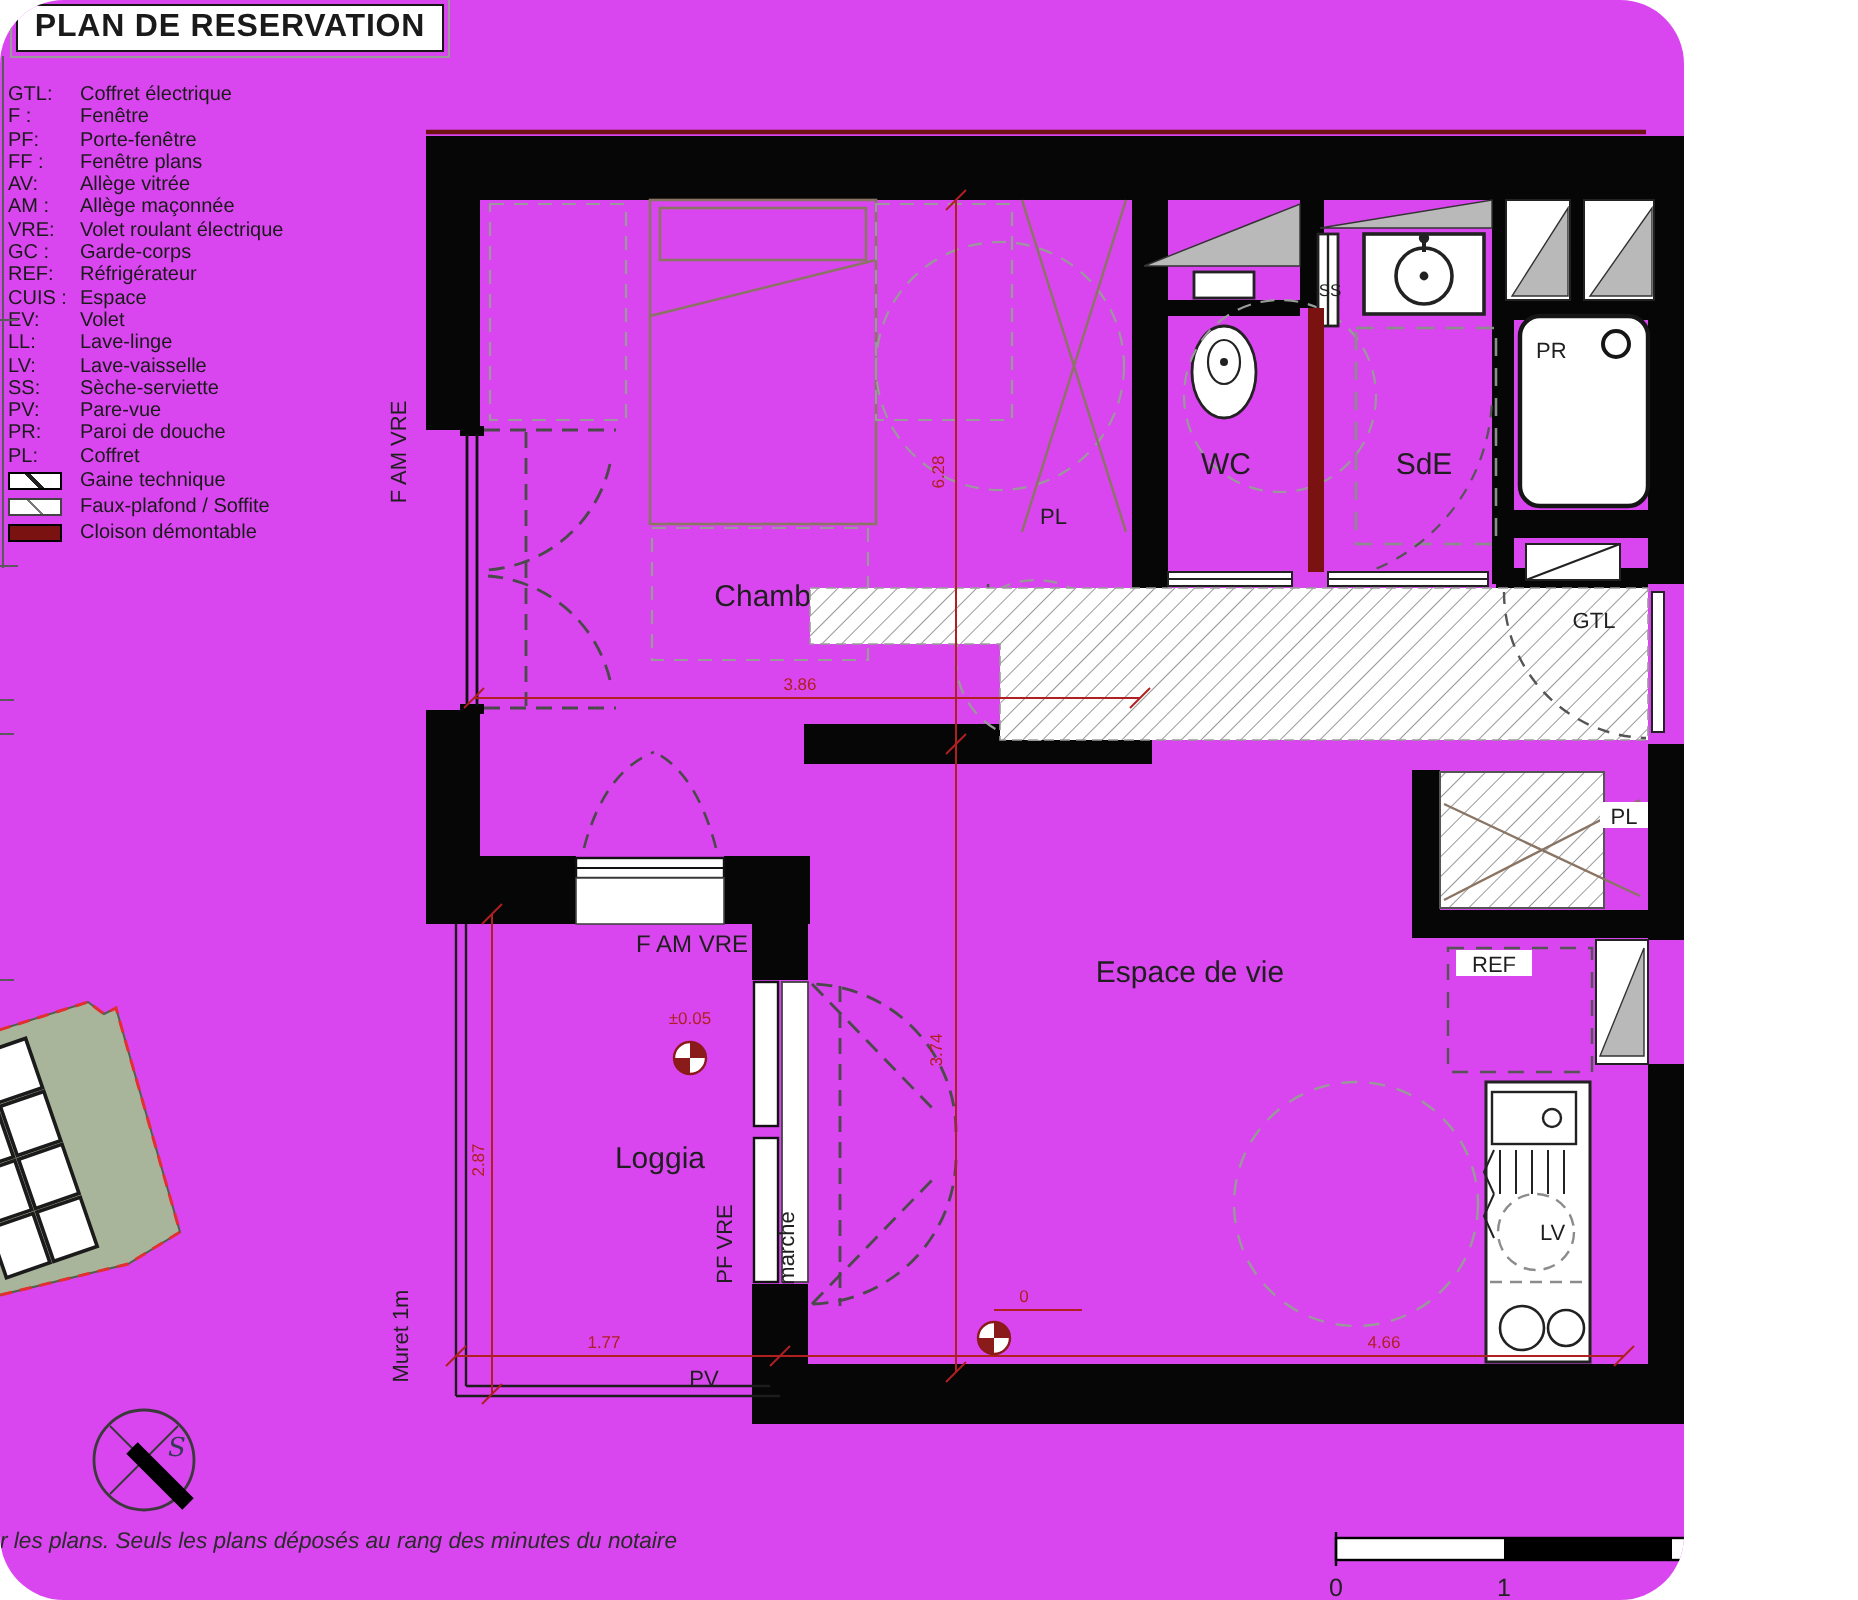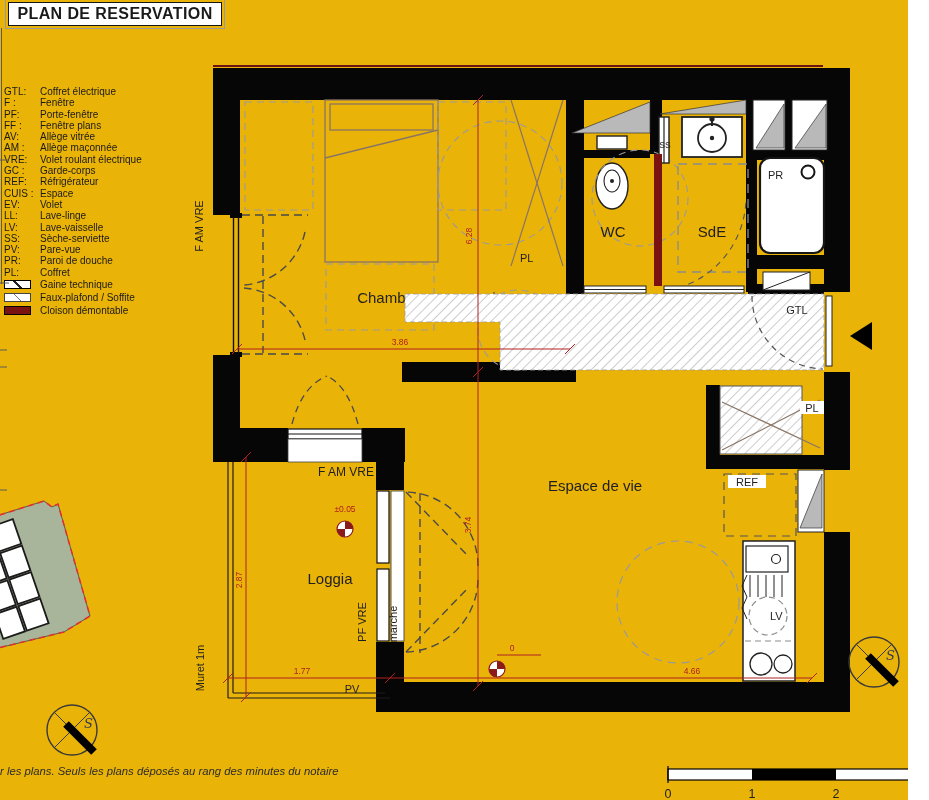--- a/index.html
+++ b/index.html
@@ -1,24 +1,24 @@
 <!DOCTYPE html>
 <html><head>
 <meta charset="utf-8">
 <style>
   html,body{margin:0;padding:0;background:#fff;}
-  .page{position:relative;width:908px;height:800px;background:#eab308;overflow:hidden;
-        font-family:"Liberation Sans",sans-serif;color:#1a1a1a;}
+  .page{position:relative;width:842px;height:800px;background:#d946ef;overflow:hidden;
+        font-family:"Liberation Sans",sans-serif;color:#1a1a1a;border-radius:32px;}
   
   .title-box{position:absolute;left:8px;top:2px;width:212px;height:22px;
     border:1.6px solid #161616;outline:1px solid #9a9a9a;outline-offset:2px;
     background:#fff;display:flex;align-items:center;justify-content:center;}
   .title-box span{font-size:16px;font-weight:bold;letter-spacing:.4px;white-space:nowrap;}
   
-  .legend{position:absolute;left:4px;top:42px;width:200px;margin-top:44px;}
+  .legend{position:absolute;left:4px;top:42px;width:200px;}
   .lg-row{display:flex;font-size:10px;line-height:11.3px;white-space:nowrap;}
   .lg-abbr{width:36px;flex:0 0 36px;}
   .sw-row{display:flex;align-items:center;height:13px;text-align:center;}
   .sw{width:27px;height:9px;flex:0 0 27px;margin-right:9px;border:1.3px solid #000;box-sizing:border-box;background:#fff;}
   .sw-gaine{background:linear-gradient(45deg,#fff 44%,#222 44%,#222 54%,#fff 54%);}
   .sw-soffite{border-width:.9px;border-color:#444;
      background:linear-gradient(45deg,#fff 47%,#777 47%,#777 52%,#fff 52%);}
   .sw-cloison{background:#7a1212;}
   .sw-label{font-size:10px;line-height:11px;white-space:nowrap;}
   

